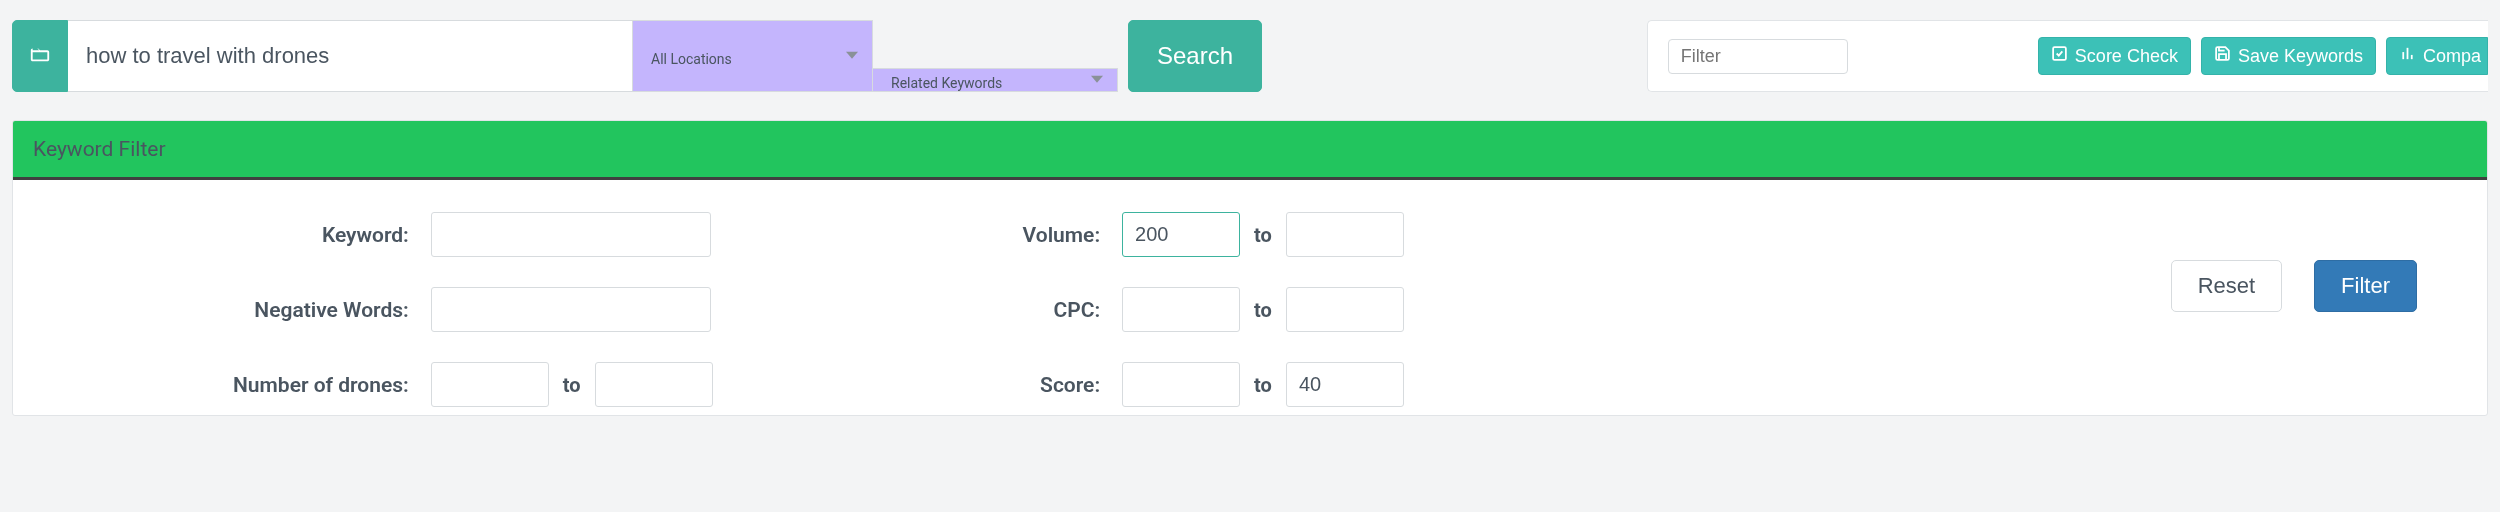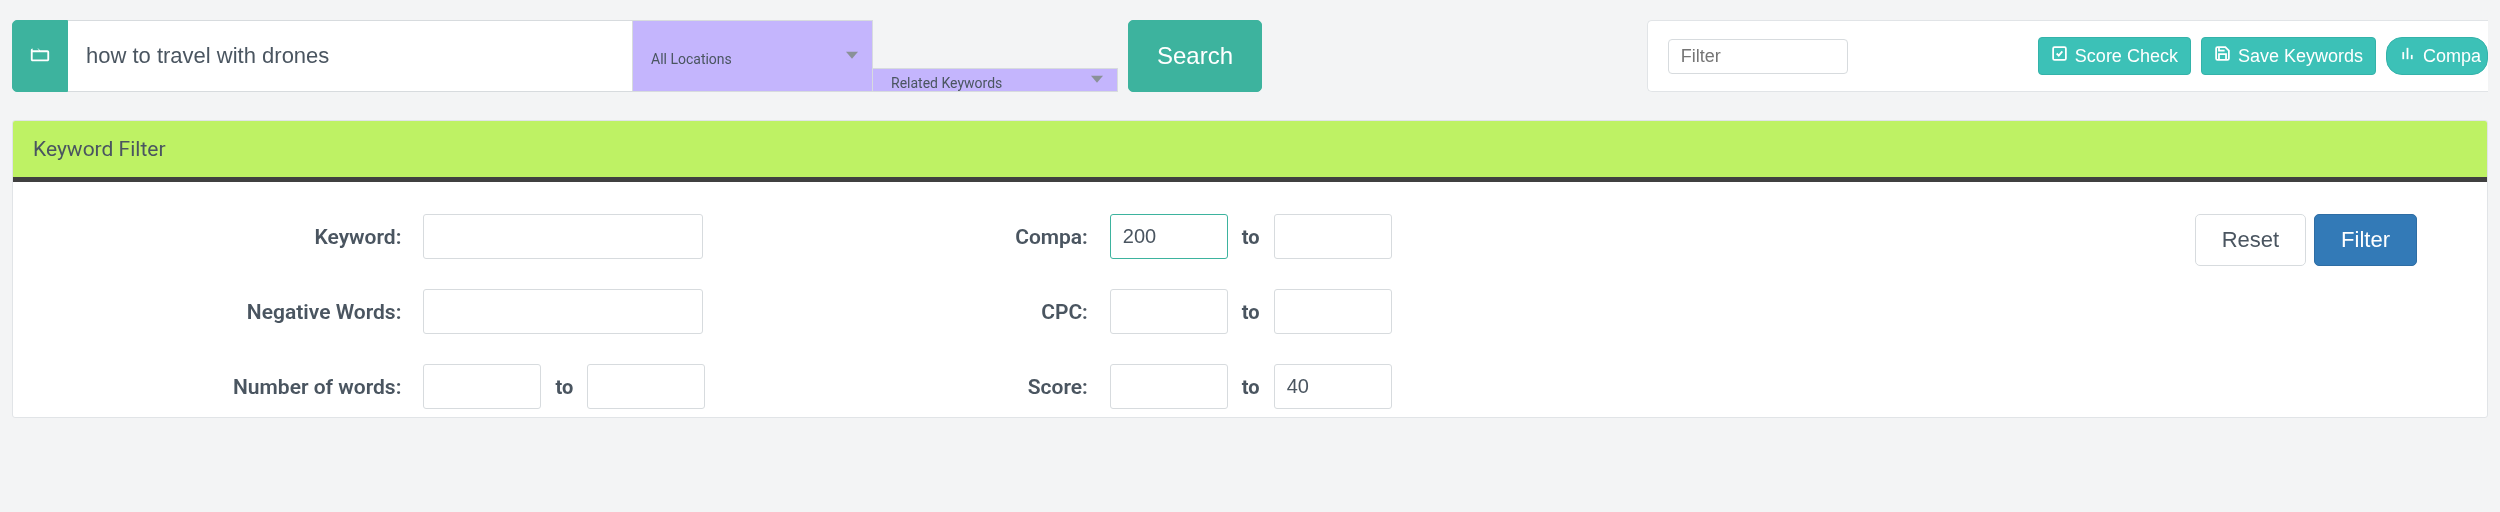--- a/index.html
+++ b/index.html
@@ -111,34 +111,34 @@
     border: 1px solid #34b3aa;
     border-radius: 4px;
     padding: 7px 12px;
     font-size: 18px;
     display: inline-flex;
     align-items: center;
     gap: 7px;
     cursor: pointer;
     white-space: nowrap;
   }
-  .teal-btn.last { border-top-right-radius:0; border-bottom-right-radius:0; padding-right: 6px; border-radius: 16px;}
+  .teal-btn.last { border-top-right-radius:0; border-bottom-right-radius:0; padding-right: 6px;}
   .teal-btn svg { width: 17px; height: 17px; flex: 0 0 auto; }
 
   
   .panel {
     margin: 16px 12px 0 12px;
     border: 1px solid #e1e4e7;
     background: #fff;
     border-radius: 3px;
     overflow: hidden;
   }
   .panel-header {
-    background: #bef264;
-    border-bottom: 5px solid #404040;
+    background: #22c55e;
+    border-bottom: 3px solid #404040;
     padding: 16px 20px;
     font-size: 21px;
     color: #4a5560;
   }
   .panel-body {
     padding: 32px 40px 8px 40px;
     display: flex;
     gap: 60px;
     align-items: flex-start;
   }
@@ -173,22 +173,23 @@
     background:#fff;
   }
   input.txt.w-lg { width: 280px; }
   input.txt.w-sm { width: 118px; }
   input.txt.active { border-color: #3db39e; }
   .to { font-size: 20px; color: #4a5560; font-weight: bold; }
 
   .actions {
     margin-left: auto;
     display: flex;
-    gap: 8px;
+    gap: 32px;
     padding-right: 30px;
+    margin-top: 48px;
   }
   .btn {
     border-radius: 5px;
     padding: 12px 26px;
     font-size: 22px;
     cursor: pointer;
     border: 1px solid transparent;
   }
   .btn-reset {
     background: #fff;
@@ -273,30 +274,30 @@
       <div class="lbl">Keyword:</div>
       <div class="field-row">
         <input class="txt w-lg" type="text" value="" style="">
       </div>
 
       <div class="lbl">Negative Words:</div>
       <div class="field-row">
         <input class="txt w-lg" type="text" value="" style="">
       </div>
 
-      <div class="lbl">Number of words:</div>
+      <div class="lbl">Number of drones:</div>
       <div class="field-row">
         <input class="txt w-sm" type="text" value="" style="">
         <span class="to">to</span>
         <input class="txt w-sm" type="text" value="" style="">
       </div>
     </div>
 
     <div class="col right">
-      <div class="lbl">Compa:</div>
+      <div class="lbl">Volume:</div>
       <div class="field-row">
         <input class="txt w-sm active" type="text" value="200" style="">
         <span class="to">to</span>
         <input class="txt w-sm" type="text" value="" style="">
       </div>
 
       <div class="lbl">CPC:</div>
       <div class="field-row">
         <input class="txt w-sm" type="text" value="" style="">
         <span class="to">to</span>

